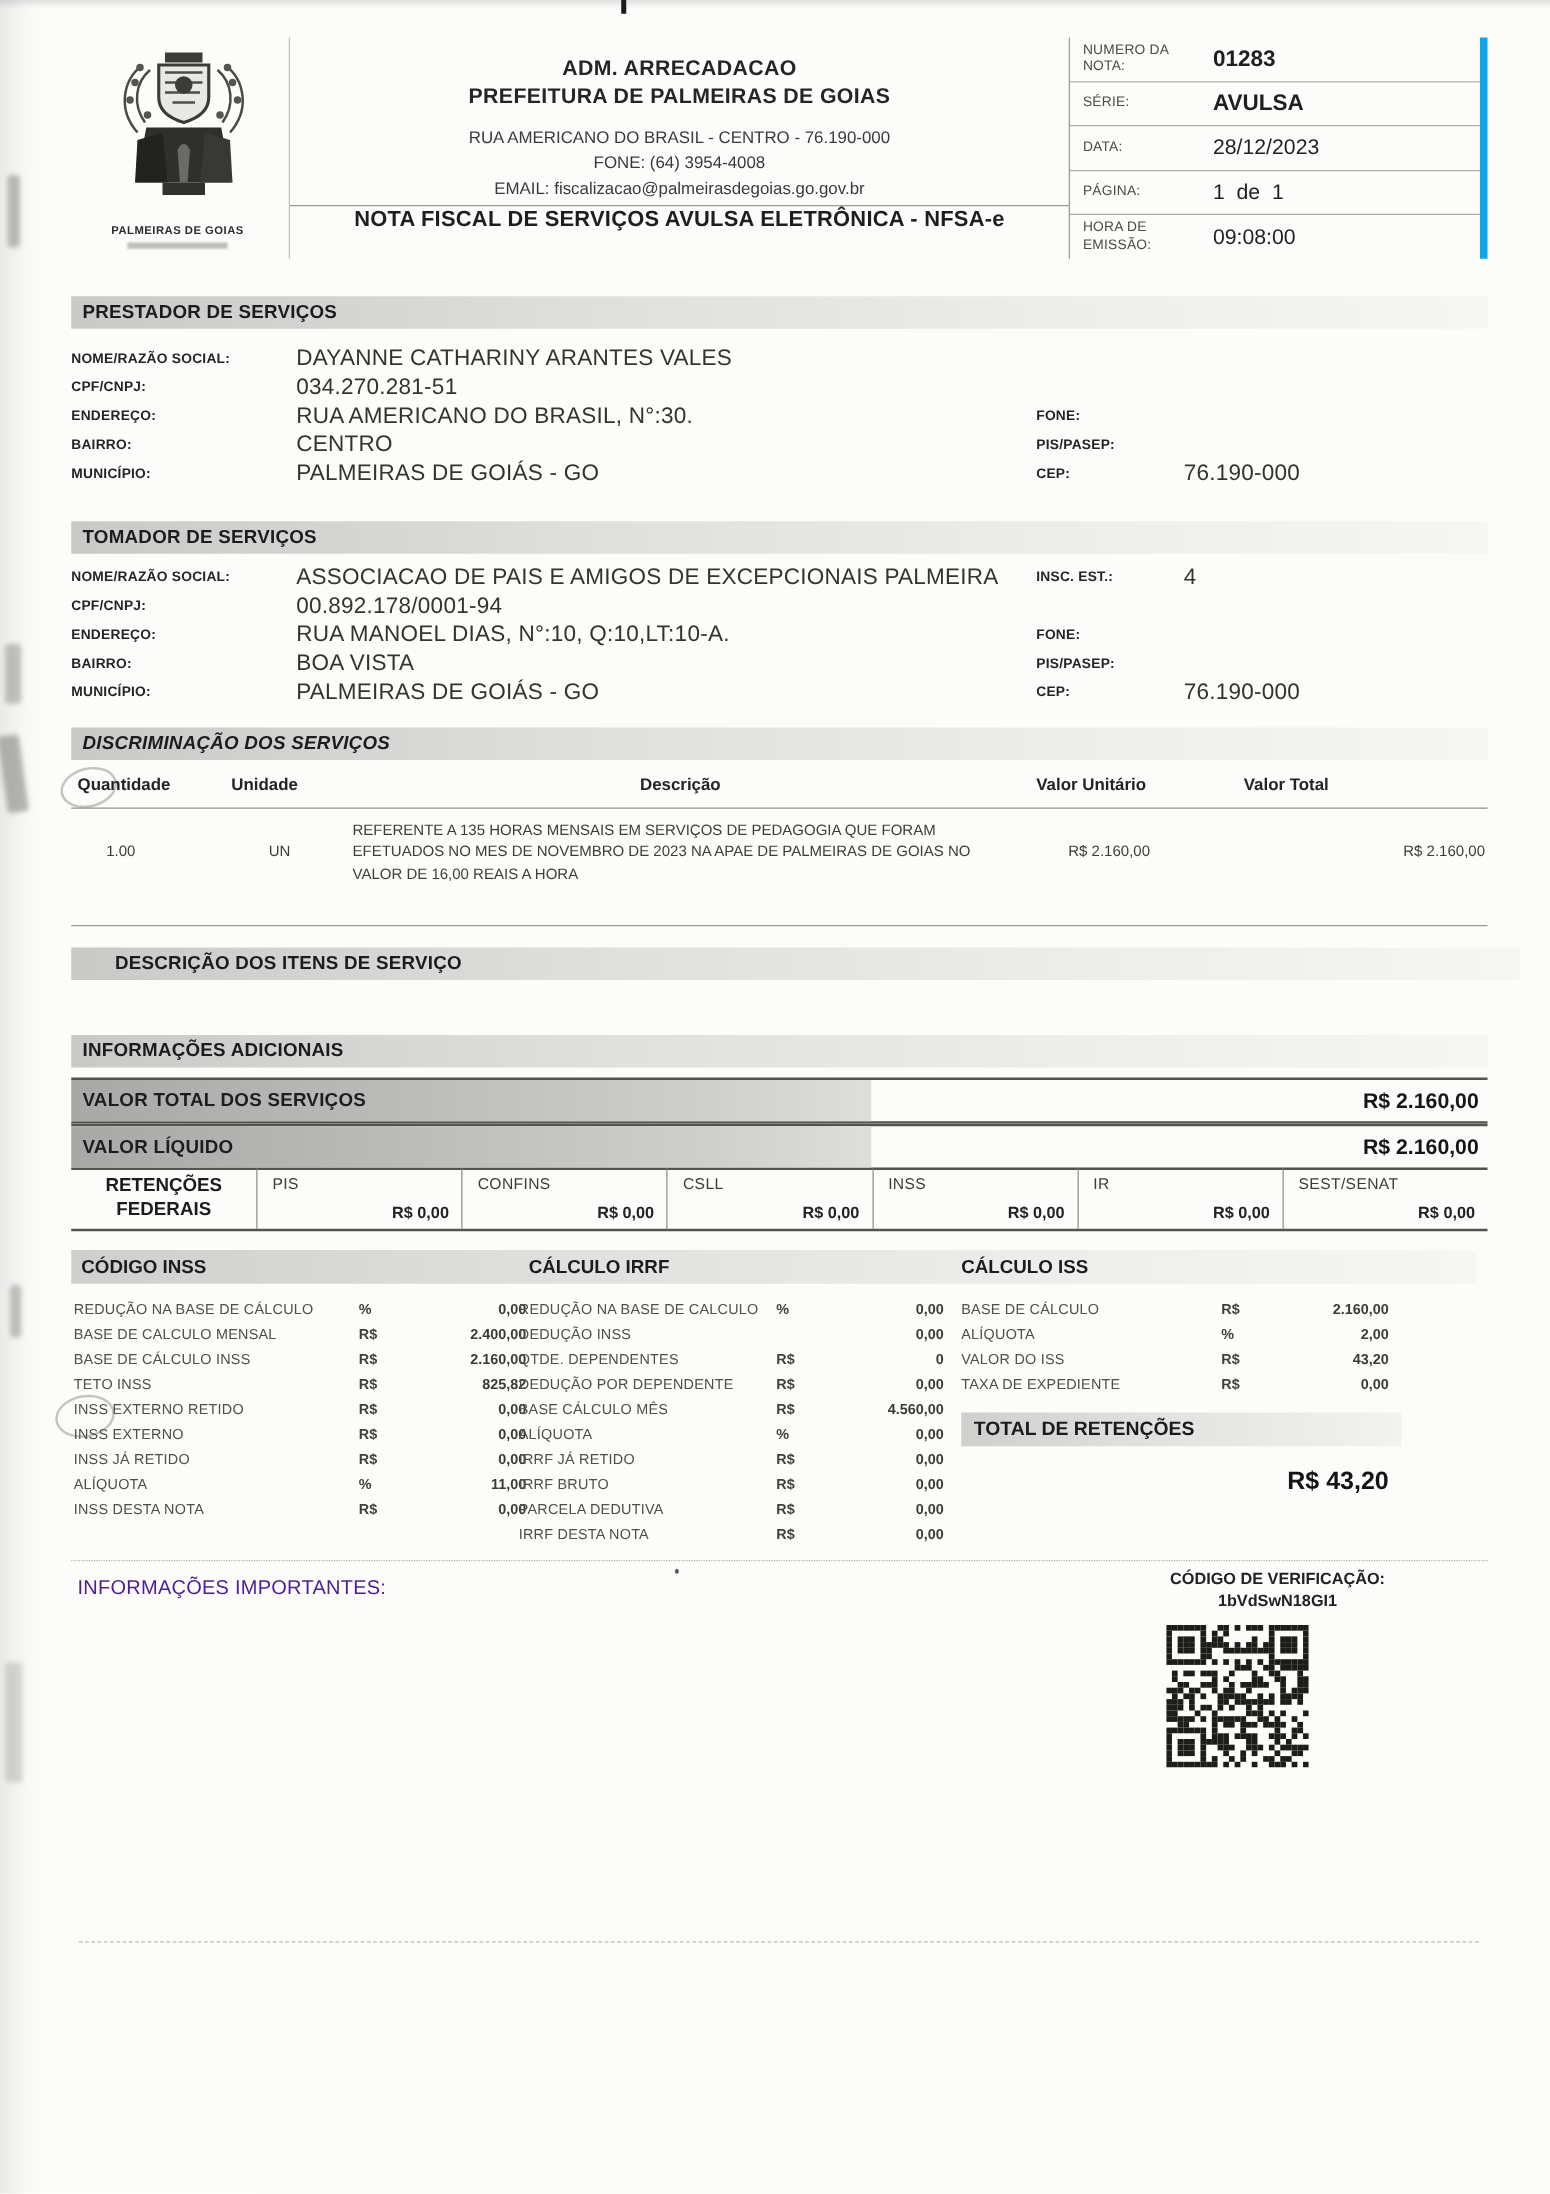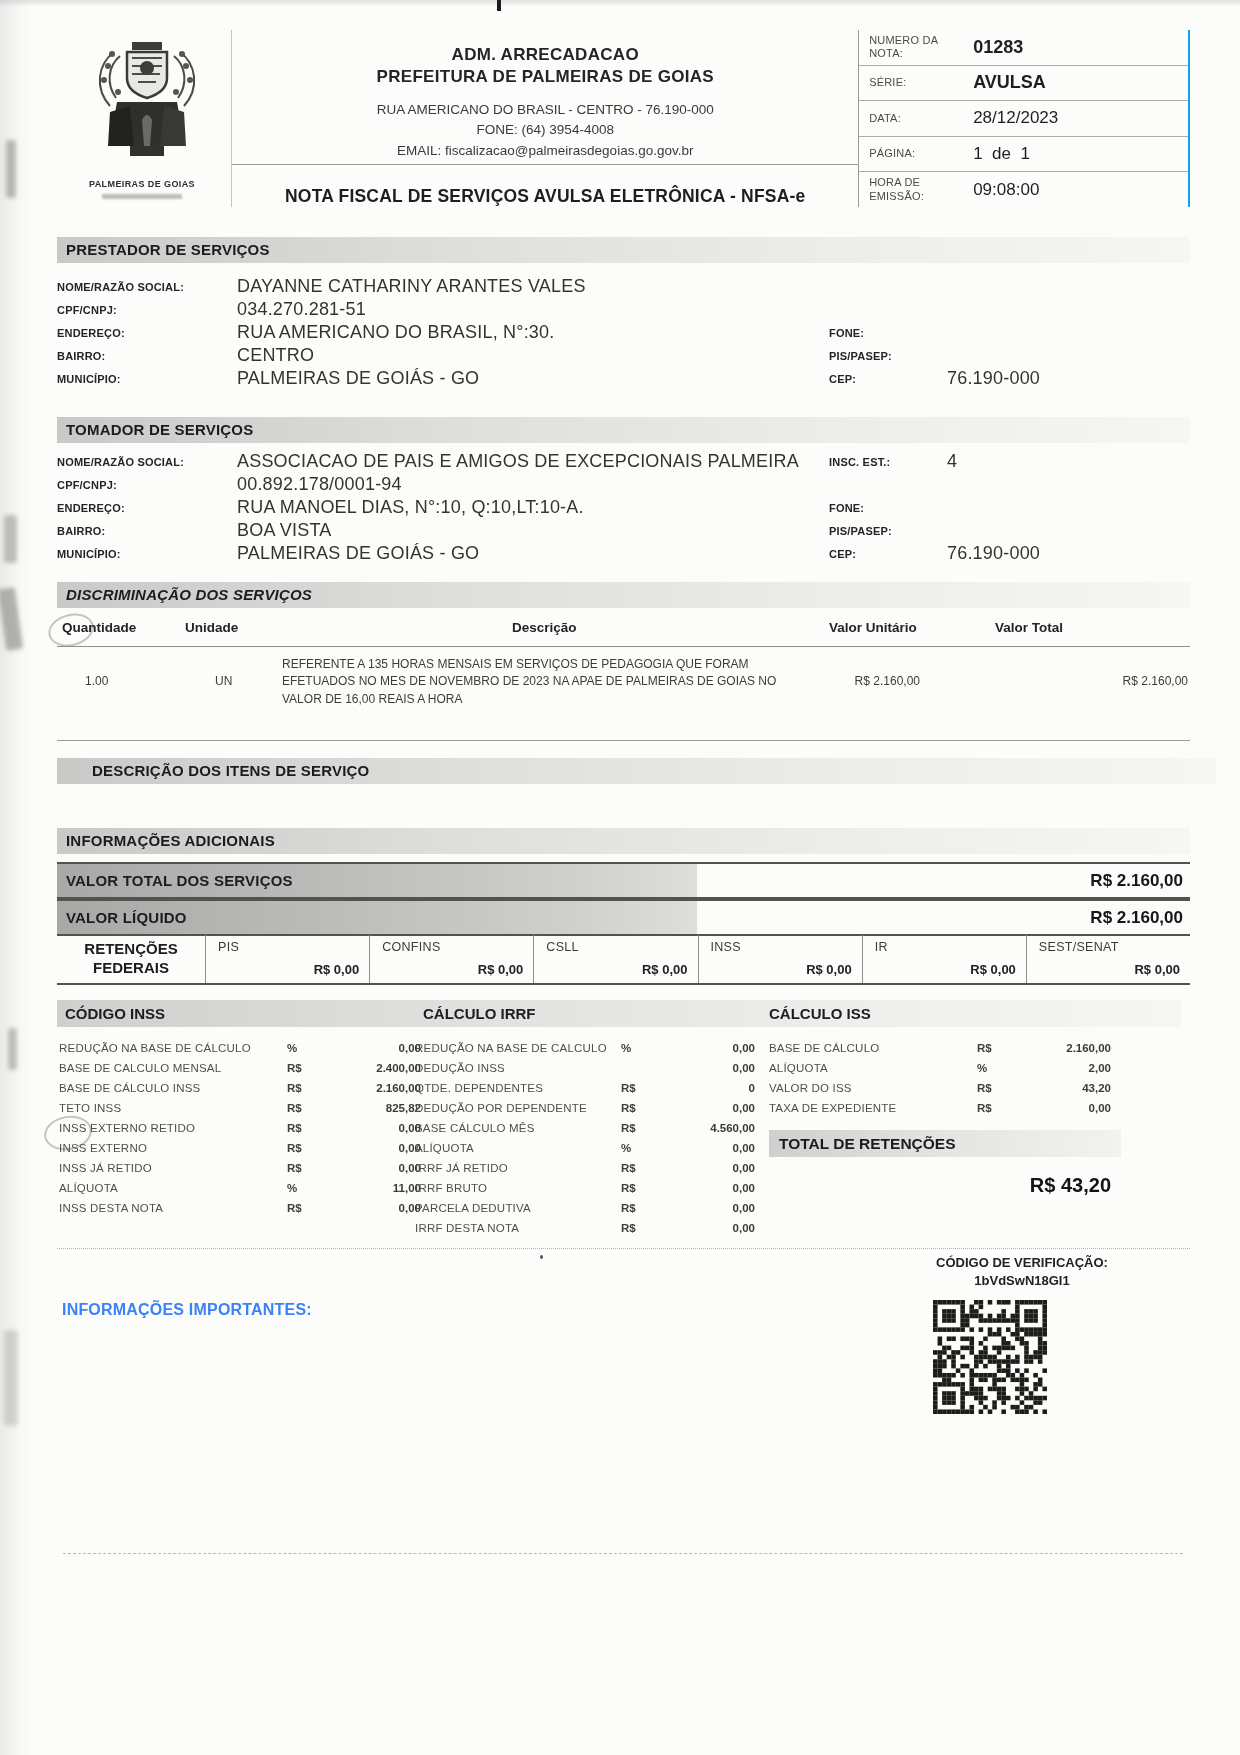--- a/index.html
+++ b/index.html
@@ -21,23 +21,23 @@
   }
   .content{position:absolute; left:57px; top:28px; width:1133px; height:1727px;}
   .abs{position:absolute;}
 
   
   .hdr{left:0; top:2px; width:1133px; height:177px; display:flex;}
   .hdr-left{width:175px; position:relative;}
   .hdr-center{width:628px; border-left:1px solid #c3c3c0; display:flex; flex-direction:column; text-align:center;}
   .org{font-weight:bold; font-size:17px; letter-spacing:.3px; line-height:1.3; color:#252525; margin-top:14px;}
   .addr{font-size:13.5px; color:#3a3a3a; line-height:1.5; margin-top:12px;}
-  .doc-title-wrap{margin-top:auto; border-top:1px solid #9a9a98; height:42px; display:flex; align-items:flex-end; justify-content:center;}
+  .doc-title-wrap{margin-top:auto; border-top:1px solid #9a9a98; height:42px; display:flex; align-items:flex-start; justify-content:center;}
   .doc-title{font-weight:bold; font-size:17.5px; letter-spacing:.2px; color:#1e1e1e;}
-  .hdr-right{width:330px; border-left:1px solid #9a9a98; border-right:2px solid #0ea5e9; display:flex; flex-direction:column;}
+  .hdr-right{width:330px; border-left:1px solid #9a9a98; border-right:6px solid #0ea5e9; display:flex; flex-direction:column;}
   .meta-row{flex:1; display:flex; align-items:center; padding:2px 10px; border-bottom:1px solid #adadab;}
   .meta-row:last-child{border-bottom:none;}
   .meta-label{width:78px; font-size:11px; color:#4a4a48; line-height:1.25; letter-spacing:.2px;}
   .meta-value{font-size:17px; color:#1f1f1f; white-space:pre; margin-left:26px;}
   .meta-value.bold{font-weight:bold; font-size:18px;}
 
   
   .logo-caption{position:absolute; left:0; bottom:18px; width:170px; text-align:center;
     font-weight:bold; font-size:9px; letter-spacing:.4px; color:#2d2d2d;}
   .logo-subline{position:absolute; left:45px; bottom:8px; width:80px; height:5px; background:#8b8b89; opacity:.55; filter:blur(1px);}
@@ -87,21 +87,21 @@
   .ccol{position:absolute; display:grid; grid-template-columns:1fr 42px 92px; grid-auto-rows:20px; align-items:center;}
   .c-label{font-size:11.5px; color:#4e4e4c; letter-spacing:.2px;}
   .c-unit{font-size:11.5px; color:#3f3f3d; font-weight:bold;}
   .c-value{font-size:11.5px; color:#3a3a38; text-align:right; font-weight:bold;}
   .totret-bar{position:absolute; height:27px; line-height:27px; padding-left:10px; font-weight:bold; font-size:15.5px; color:#1b1b1b;
     background:linear-gradient(90deg,#cfcfcd,#e4e4e2 50%,#f2f2f0);}
   .totret-val{position:absolute; text-align:right; font-weight:bold; font-size:20px; color:#141414;}
 
   
   .foot-divider{left:0; width:1133px; border-top:1px dotted #b3b3b1;}
-  .info-title{font-weight:bold; font-size:16px; color:#3b82f6; letter-spacing:.2px;margin-top:39px;}
+  .info-title{font-weight:normal; font-size:16px; color:#4c1d95; letter-spacing:.2px;}
   .info-text{font-size:12.5px; color:#3c3c3a; letter-spacing:.2px;}
   .verif{text-align:center; font-weight:bold; font-size:13px; color:#222; line-height:1.4;}
   .dashed-bottom{left:6px; width:1120px; border-top:1px dashed #a9a9a7; opacity:.8;}
 
   
   .smudge{position:absolute; background:#6f6f6d; filter:blur(2px); border-radius:3px; pointer-events:none;}
   .blob{position:absolute; background:#fcfcfa; border:2px solid #c4c4c2; border-radius:50%; pointer-events:none;}
   .ticktop{position:absolute; background:#1a1a1a; pointer-events:none;}
   .dot{position:absolute; width:3px; height:4px; background:#555; border-radius:50%;}
 </style>

